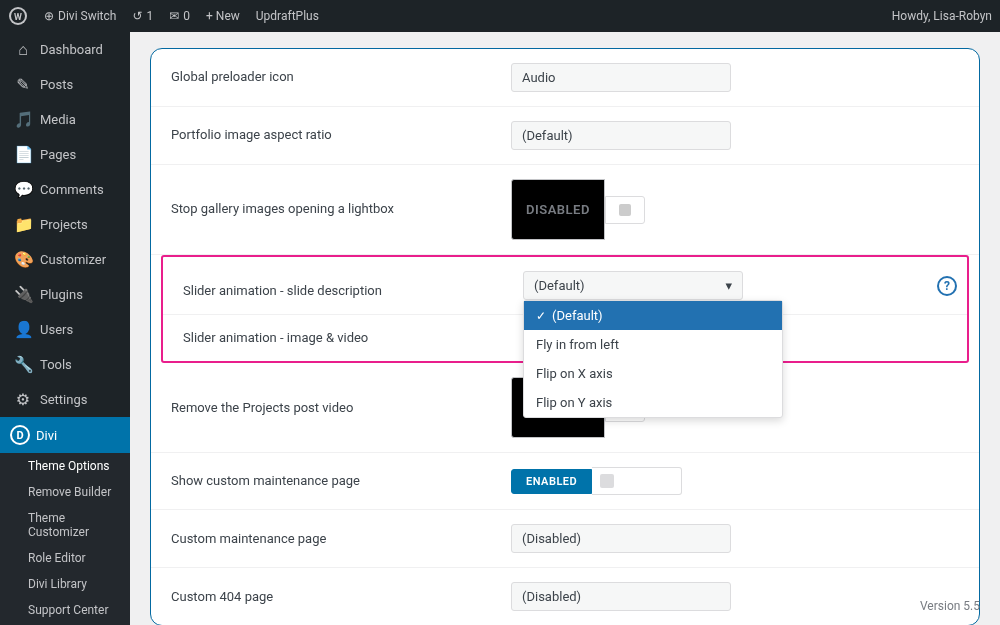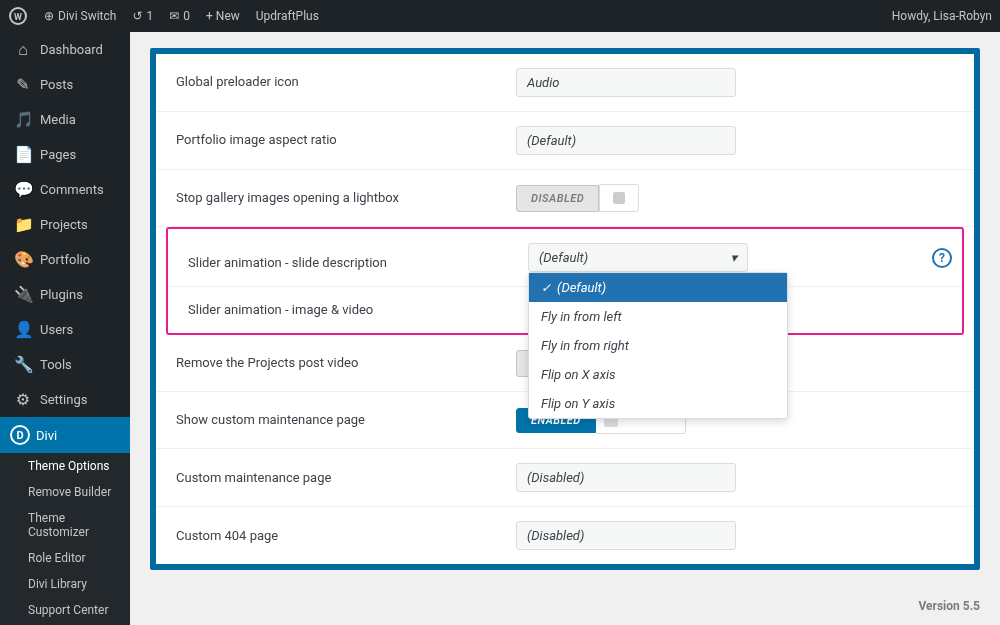--- a/index.html
+++ b/index.html
@@ -83,22 +83,22 @@
     
     #main-content {
       flex: 1;
       padding: 16px 20px;
       background: #f0f0f1;
       overflow-y: auto;
     }
 
     .settings-container {
       background: #fff;
-      border: 6px solid #0369a1;
-      border-radius: 2px;
+      border: 1px solid #0369a1;
+      border-radius: 12px;
       padding: 0;
       margin-bottom: 16px;
     }
 
     .settings-row {
       display: flex;
       align-items: center;
       padding: 14px 20px;
       border-bottom: 1px solid #f0f0f1;
       position: relative;
@@ -111,43 +111,42 @@
       font-size: 13px;
       color: #3c434a;
       line-height: 1.4;
     }
 
     .setting-control {
       flex: 1;
       display: flex;
       align-items: center;
       gap: 8px;
-      font-style: italic;
     }
 
     
     .select-field {
       background: #f6f7f7;
       border: 1px solid #dcdcde;
       border-radius: 3px;
       padding: 6px 10px;
       font-size: 13px;
       color: #3c434a;
       min-width: 220px;
       cursor: pointer;
     }
 
     
     .toggle-container { display: flex; align-items: center; gap: 0; }
     .toggle-disabled {
-      background: #e5e5e5;
+      background: #000000;
       border: 1px solid #c3c4c7;
       border-radius: 3px 0 0 3px;
-      padding: 6px 14px;
-      font-size: 11px;
+      padding: 22px 14px;
+      font-size: 13px;
       font-weight: 600;
       color: #787c82;
       letter-spacing: 0.5px;
     }
     .toggle-enabled {
       background: #0073aa;
       border: 1px solid #0073aa;
       border-radius: 3px 0 0 3px;
       padding: 5px 14px;
       font-size: 11px;
@@ -254,21 +253,20 @@
       cursor: pointer;
       flex-shrink: 0;
       margin-left: 10px;
     }
     .version-text {
       position: fixed;
       bottom: 12px;
       right: 20px;
       font-size: 12px;
       color: #787c82;
-      font-weight: bold;
     }
   </style>
 </head>
 <body>
 
 <div id="wpadminbar">
   <div class="bar-left">
     <div class="admin-bar-item">
       <svg class="wp-logo" viewBox="0 0 20 20" xmlns="http://www.w3.org/2000/svg">
         <circle cx="10" cy="10" r="9" fill="#c3c4c7"></circle>
@@ -322,21 +320,21 @@
     <div class="menu-item">
       <span class="menu-icon">💬</span>
       <span>Comments</span>
     </div>
     <div class="menu-item">
       <span class="menu-icon">📁</span>
       <span>Projects</span>
     </div>
     <div class="menu-item">
       <span class="menu-icon">🎨</span>
-      <span>Portfolio</span>
+      <span>Customizer</span>
     </div>
     <div class="menu-item">
       <span class="menu-icon">🔌</span>
       <span>Plugins</span>
     </div>
     <div class="menu-item">
       <span class="menu-icon">👤</span>
       <span>Users</span>
     </div>
     <div class="menu-item">
@@ -424,23 +422,20 @@
               </div>
               <div class="dropdown-menu">
                 <div class="dropdown-item selected">
                   <span class="checkmark">✓</span>
                   <span>(Default)</span>
                 </div>
                 <div class="dropdown-item">
                   <span>Fly in from left</span>
                 </div>
                 <div class="dropdown-item">
-                  <span>Fly in from right</span>
-                </div>
-                <div class="dropdown-item">
                   <span>Flip on X axis</span>
                 </div>
                 <div class="dropdown-item">
                   <span>Flip on Y axis</span>
                 </div>
               </div>
             </div>
           </div>
           <div class="help-icon" style="position:absolute;right:10px;top:50%;transform:translateY(-50%);">?</div>
         </div>

